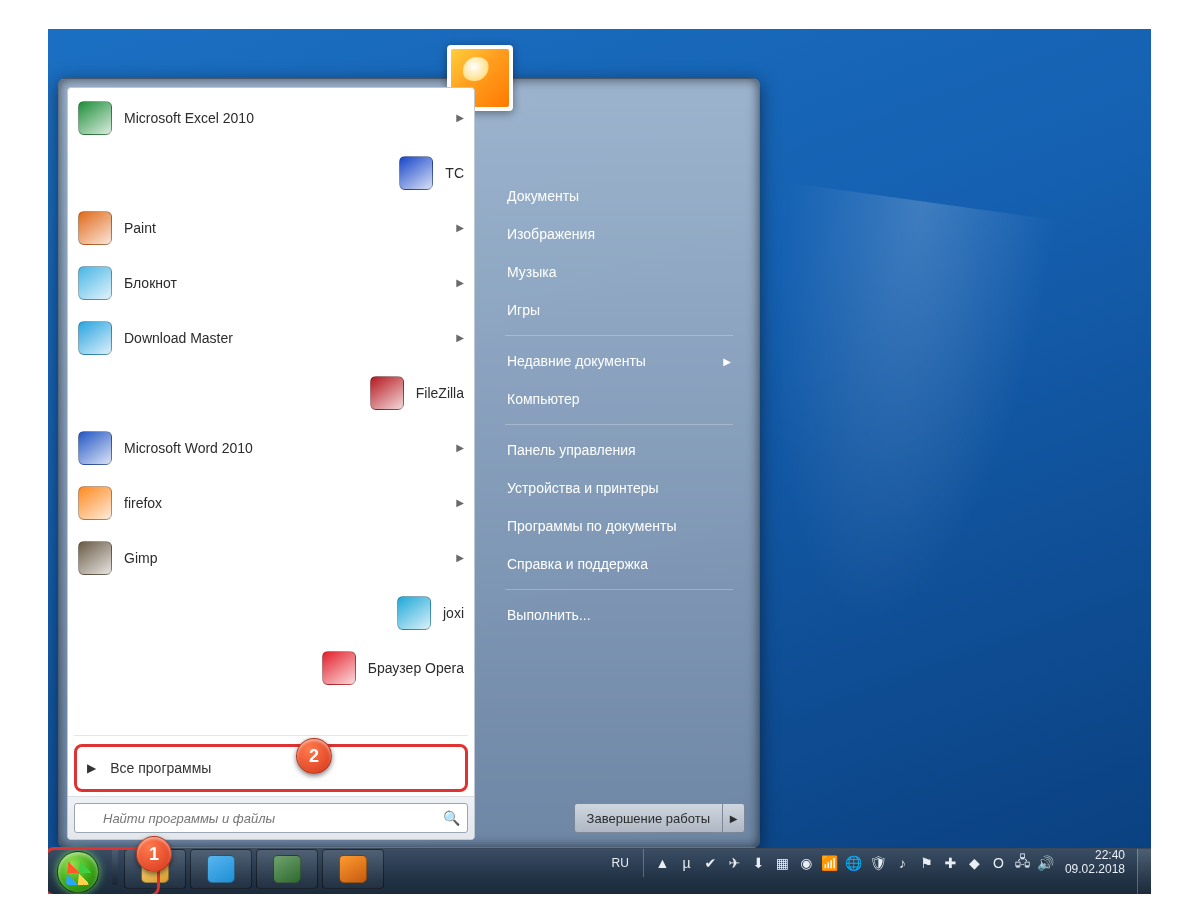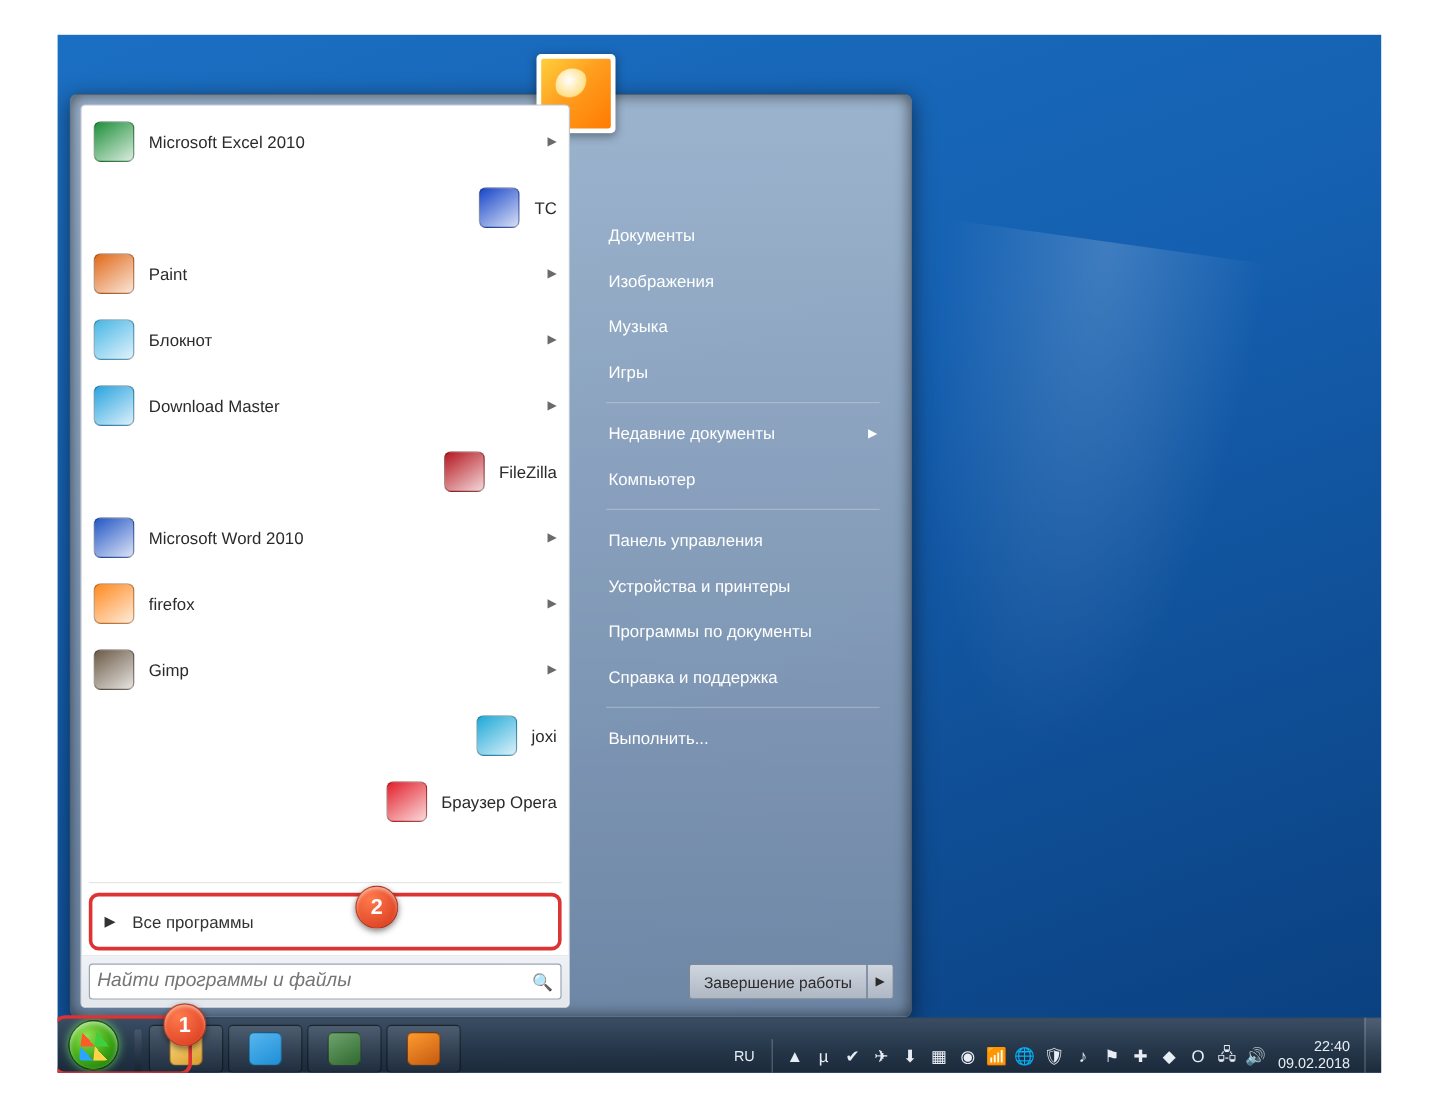--- a/index.html
+++ b/index.html
@@ -19,39 +19,39 @@
 .app .ico { width:42px; height:42px; display:flex; align-items:center; justify-content:center; margin-right:8px; }
 .app .chev { margin-left:auto; color:#6a6a6a; font-size:10px; }
 .app-sep { height:1px; background:#e6e6e6; margin:2px 6px; }
 
 .sm-allprogs-wrap { padding:6px 6px 4px 6px; }
 .sm-allprogs { height:48px; display:flex; align-items:center; gap:14px; padding:0 10px; font-size:14px; color:#333; border:3px solid #d33; border-radius:8px; background:#fff; position:relative; }
 .sm-allprogs .arw { font-size:12px; color:#333; }
 
 .sm-search-wrap { padding:6px; border-top:1px solid #d9dde2; background:linear-gradient(180deg,#eef1f5,#e3e7ec); border-radius:0 0 4px 4px; }
 .sm-search { display:flex; align-items:center; height:30px; border:1px solid #9aa6b2; background:#fff; border-radius:3px; padding:0 6px; }
-.sm-search input { flex:1; border:none; outline:none; font-size:16px; font-style:italic; color:#8a8f96; background:transparent; }
+.sm-search input { flex:1; border:none; outline:none; font-size:13px; font-style:italic; color:#8a8f96; background:transparent;margin-left:22px; }
 .sm-search .mag { color:#2d6bb5; font-size:14px; }
 
 
 .sm-right { position:absolute; left:426px; top:8px; right:8px; bottom:8px; padding:90px 10px 10px 12px; }
 .rlink { display:flex; align-items:center; height:38px; padding:0 10px; color:#fff; font-size:14px; border-radius:3px; position:relative; }
 .rlink .chev { margin-left:auto; font-size:10px; color:#fff; }
 .rsep { height:1px; background:rgba(255,255,255,.25); margin:6px 8px; }
 
 .sm-avatar { position:absolute; left:388px; top:-34px; width:66px; height:66px; border:1px solid rgba(255,255,255,.6); background:#fff; border-radius:4px; padding:3px; box-shadow:0 2px 8px rgba(0,0,0,.4); }
 .sm-avatar-inner { width:100%; height:100%; background:linear-gradient(135deg,#ffcf3a 0%, #ff9e1f 45%, #ff7a00 100%); border-radius:2px; position:relative; overflow:hidden; }
 .sm-avatar-inner::after{content:"";position:absolute;left:12px;top:8px;width:28px;height:28px;background:radial-gradient(circle at 40% 35%, #fff, #ffe08a 55%, transparent 60%);border-radius:50%;}
 
 .shutdown { position:absolute; right:14px; bottom:14px; display:flex; height:30px;padding-left:44px; }
 .shutdown .btn { display:flex; align-items:center; padding:0 12px; background:linear-gradient(180deg,#cfd6df,#aeb7c3); border:1px solid #7c8898; color:#2b2b2b; font-size:13px; border-radius:3px 0 0 3px; }
 .shutdown .drop { width:22px; display:flex; align-items:center; justify-content:center; background:linear-gradient(180deg,#cfd6df,#aeb7c3); border:1px solid #7c8898; border-left:none; border-radius:0 3px 3px 0; color:#2b2b2b; font-size:10px; }
 
 
-.taskbar { position:absolute; left:0; right:0; bottom:0; height:46px; background:linear-gradient(180deg,#3a4d63,#243548 60%,#1b2a3b); border-top:1px solid rgba(255,255,255,.15); display:flex; align-items:flex-end; }
+.taskbar { position:absolute; left:0; right:0; bottom:0; height:46px; background:linear-gradient(180deg,#3a4d63,#243548 60%,#1b2a3b); border-top:1px solid rgba(255,255,255,.15); display:flex; align-items:flex-start; }
 .startbtn-box { width:60px; height:46px; display:flex; align-items:center; justify-content:center; position:relative; }
 .startbtn { width:42px; height:42px; border-radius:50%; background:radial-gradient(circle at 35% 30%, #8fe04e, #3aa514 55%, #17660a); border:1px solid rgba(0,0,0,.5); box-shadow:0 0 8px rgba(120,255,120,.7), inset 0 2px 4px rgba(255,255,255,.6); position:relative; }
 .startbtn::after{content:"";position:absolute;left:9px;top:9px;width:24px;height:24px;background:
   linear-gradient(45deg,#ff5a2a 0 50%, transparent 0) 0 0/12px 12px no-repeat,
   linear-gradient(45deg,#3fcf3f 0 50%, transparent 0) 12px 0/12px 12px no-repeat,
   linear-gradient(45deg,#2aa6ff 0 50%, transparent 0) 0 12px/12px 12px no-repeat,
   linear-gradient(45deg,#ffd24a 0 50%, transparent 0) 12px 12px/12px 12px no-repeat; border-radius:3px; transform:skewX(-6deg);}
 .start-ann { position:absolute; left:-4px; top:-2px; width:116px; height:50px; border:3px solid #d33; border-radius:10px; pointer-events:none; }
 
 .divider { width:6px; height:36px; margin:0 4px; background:linear-gradient(180deg,rgba(255,255,255,.1),rgba(0,0,0,.2)); border-radius:2px; }

